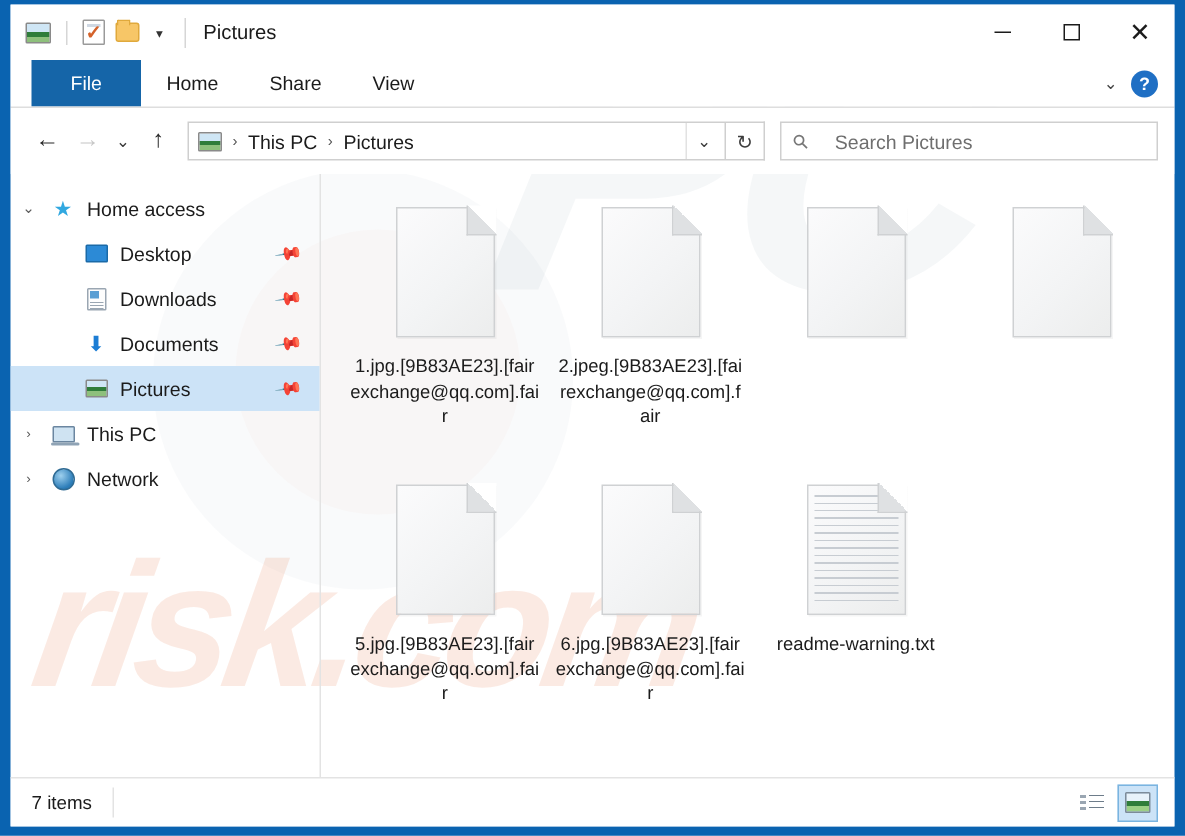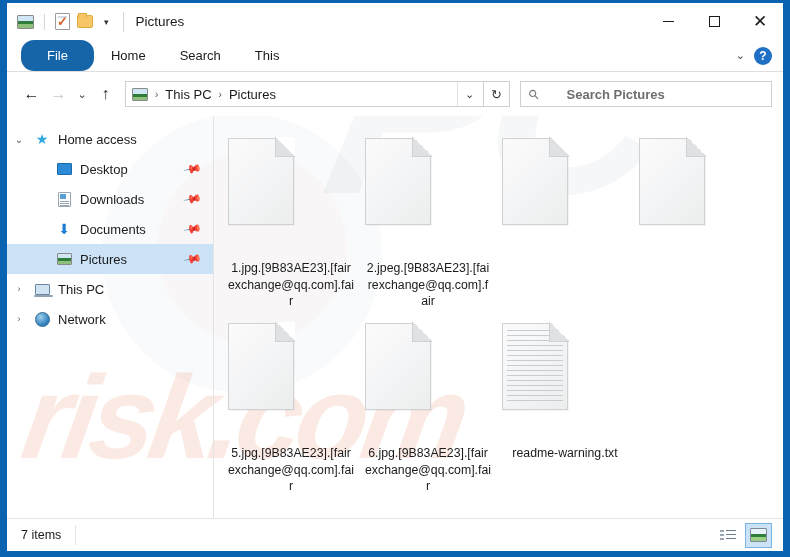--- a/index.html
+++ b/index.html
@@ -99,21 +99,21 @@
   .glyph-close { font-size: 17px; font-weight: 300; line-height: 1; }
 
   
   #ribbon {
     height: 31px; flex: 0 0 31px;
     display: flex; align-items: stretch;
     background: #ffffff; position: relative; z-index: 3;
   }
   .tab {
     display: flex; align-items: center; justify-content: center;
-    font-size: 13px; color: #1b1b1b; padding: 0 17px; cursor: default; border-radius: 13px;
+    font-size: 13px; color: #1b1b1b; padding: 0 17px; cursor: default;
   }
   .tab.file {
     background: #1565a8; color: #ffffff; margin-left: 14px;
     padding: 0 26px; font-size: 13px;
   }
   #ribbon-right { margin-left: auto; display: flex; align-items: center; gap: 9px; padding-right: 11px; }
   .chev-down { font-size: 11px; color: #444; }
   .help-btn {
     width: 18px; height: 18px; border-radius: 50%;
     background: #1f6fc4; color: #fff;
@@ -159,23 +159,23 @@
     display: flex; align-items: center; justify-content: center;
     font-size: 13px; color: #3c3c3c; background: #fff;
   }
   #searchbox {
     width: 252px; height: 26px; margin-left: 10px;
     border: 1px solid #cfcfcf; background: #fff;
     display: flex; align-items: center; padding: 0 8px;
   }
   .search-ico { font-size: 13px; color: #777; transform: rotate(-45deg); }
   #search-input {
-    border: none; outline: none; margin-left: 28px;
+    border: none; outline: none; margin-left: 18px;
     font-size: 13px; font-family: "Liberation Sans", sans-serif;
-    color: #1b1b1b; width: 100%; background: transparent; font-weight: bold;
+    color: #1b1b1b; width: 100%; background: transparent;
   }
   #search-input::placeholder { color: #6e6e6e; }
 
   
   #body { flex: 1; display: flex; min-height: 0; position: relative; z-index: 2; }
   #sidebar {
     width: 207px; flex: 0 0 207px;
     border-right: 1px solid #e3e3e3;
     padding-top: 8px;
     background: transparent;
@@ -232,22 +232,22 @@
   }
 
   
   #filepane {
     flex: 1; position: relative; overflow: hidden;
     padding: 10px 0 0 14px;
     display: flex; flex-wrap: wrap; align-content: flex-start;
   }
   .fileitem {
     width: 137px; height: 185px;
-    display: flex; flex-direction: column; align-items: flex-start;
-    padding-top: 12px; position: relative; z-index: 1; gap: 24px;
+    display: flex; flex-direction: column; align-items: center;
+    padding-top: 12px; position: relative; z-index: 1;
   }
   .doc {
     width: 66px; height: 87px; position: relative; margin-bottom: 11px;
   }
   .doc .page {
     position: absolute; inset: 0;
     background: linear-gradient(135deg, #fbfbfc 0%, #f3f4f5 55%, #eceded 100%);
     border: 1px solid #cfd1d3;
     box-shadow: 1px 1px 0 rgba(0,0,0,0.04);
   }
@@ -328,22 +328,22 @@
         </div>
       <div id="btn-close">
           <span class="glyph-close">✕</span>
         </div>
     </div>
   </div>
 
   <div id="ribbon">
     <div class="tab file">File</div>
     <div class="tab">Home</div>
-    <div class="tab">Search</div>
-    <div class="tab">This</div>
+    <div class="tab">Share</div>
+    <div class="tab">View</div>
     <div id="ribbon-right">
       <span class="chev-down">⌄</span>
       <span class="help-btn">?</span>
     </div>
   </div>
   <div id="ribbon-rule"></div>
 
   <div id="addressbar">
     <div class="navbtn">←</div>
     <div class="navbtn disabled">→</div>

